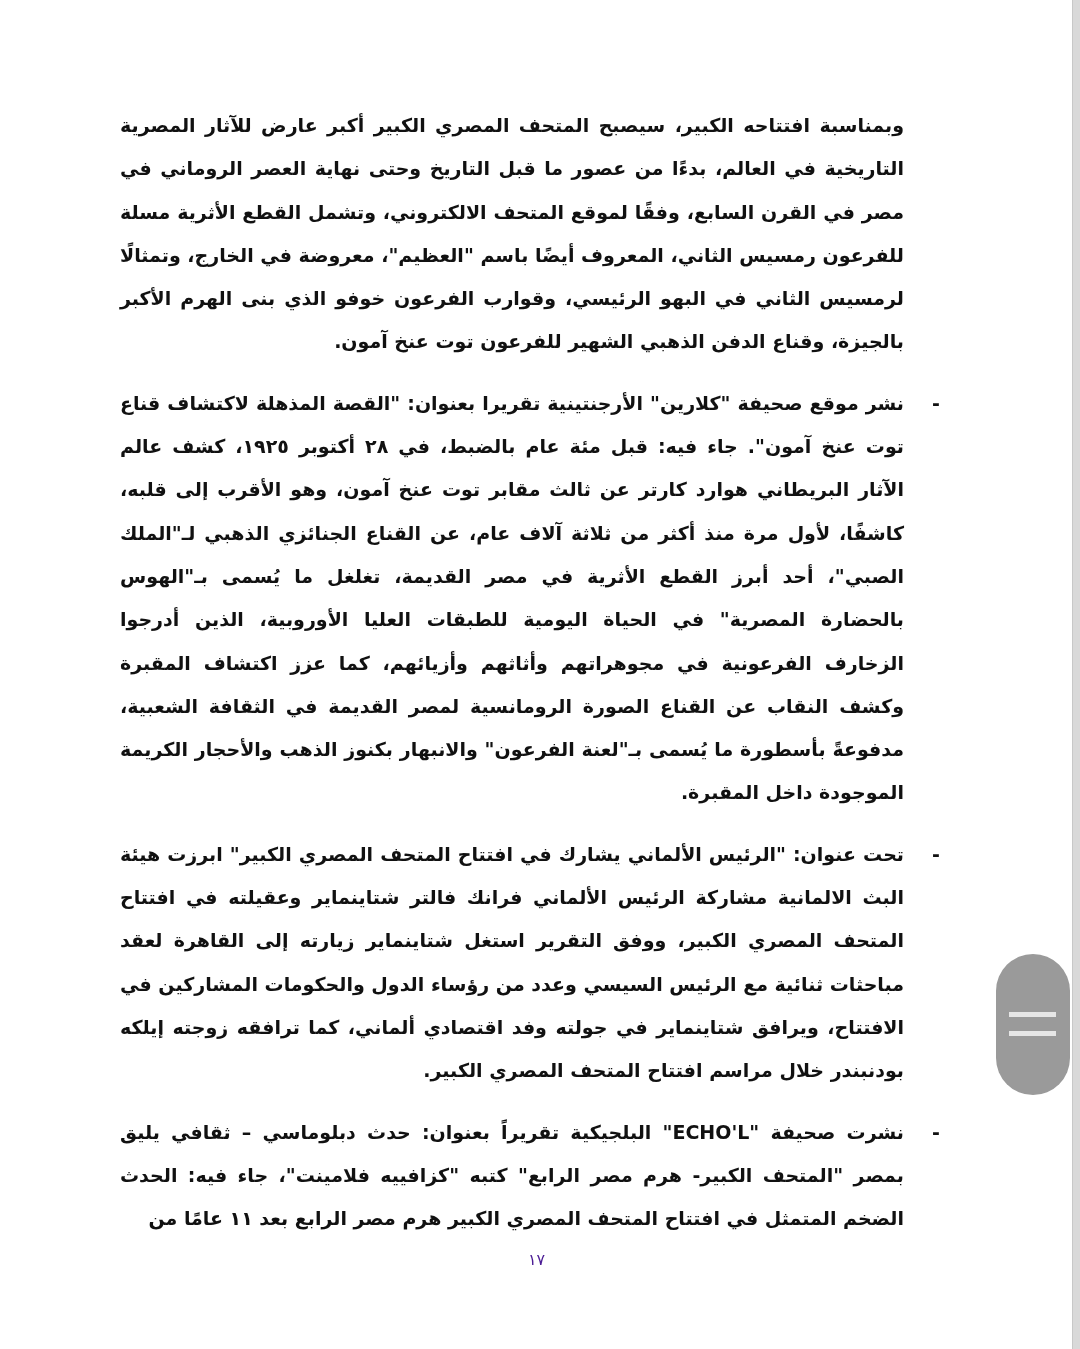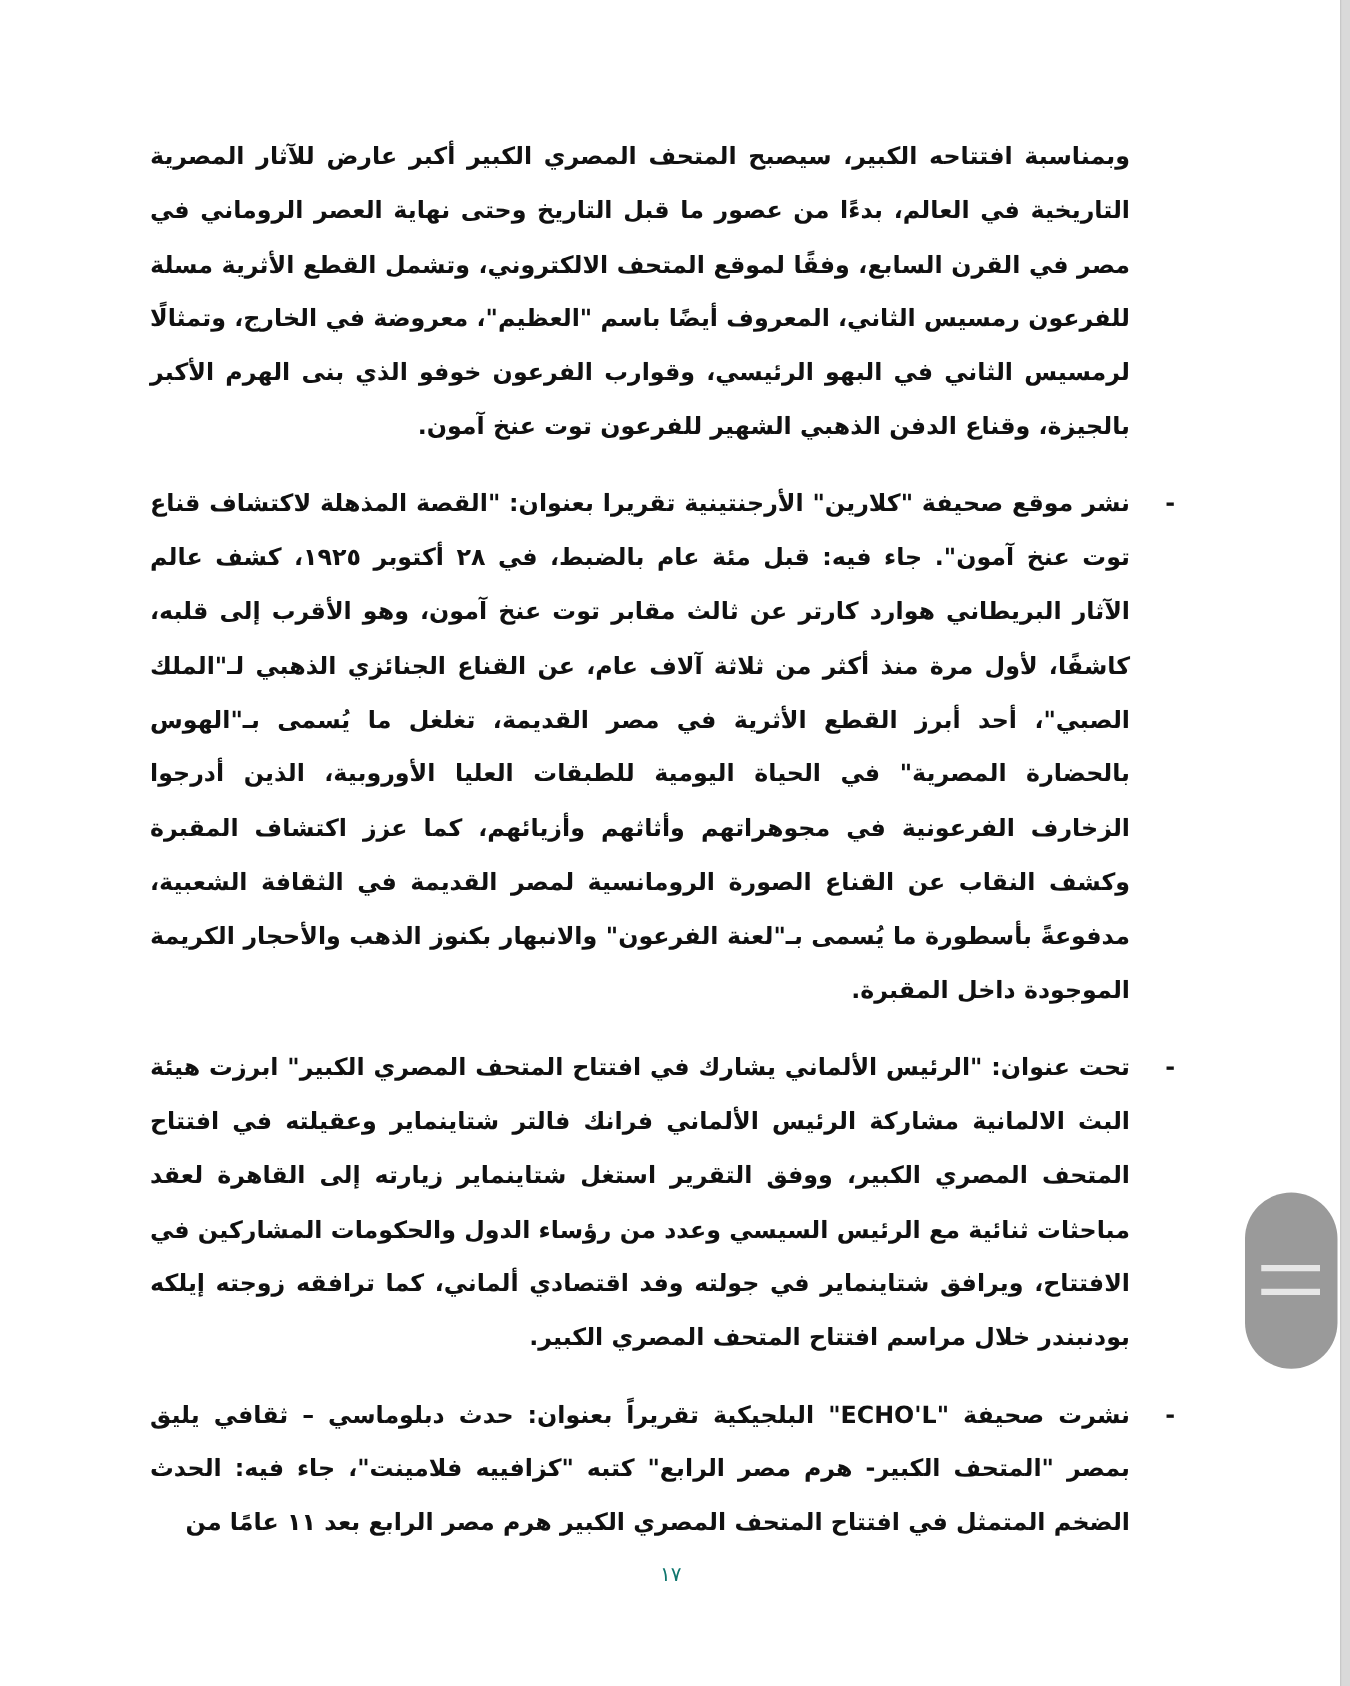--- a/index.html
+++ b/index.html
@@ -62,21 +62,21 @@
     font-weight: bold;
     line-height: 43.3px;
   }
   .page-number {
     position: absolute;
     left: 0;
     width: 1073px;
     top: 1250px;
     text-align: center;
     font-size: 16px;
-    color: #0f766e;
+    color: #4c1d95;
     direction: rtl;
   }
   .scroll-handle {
     position: absolute;
     left: 996px;
     top: 954px;
     width: 74px;
     height: 141px;
     border-radius: 37px;
     background: #9a9a9a;

